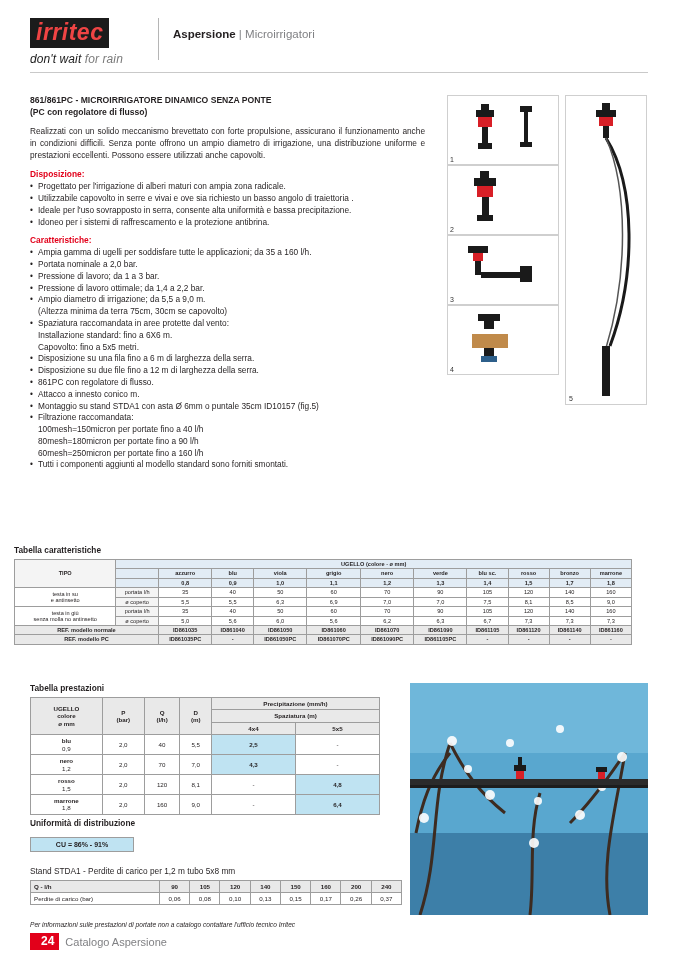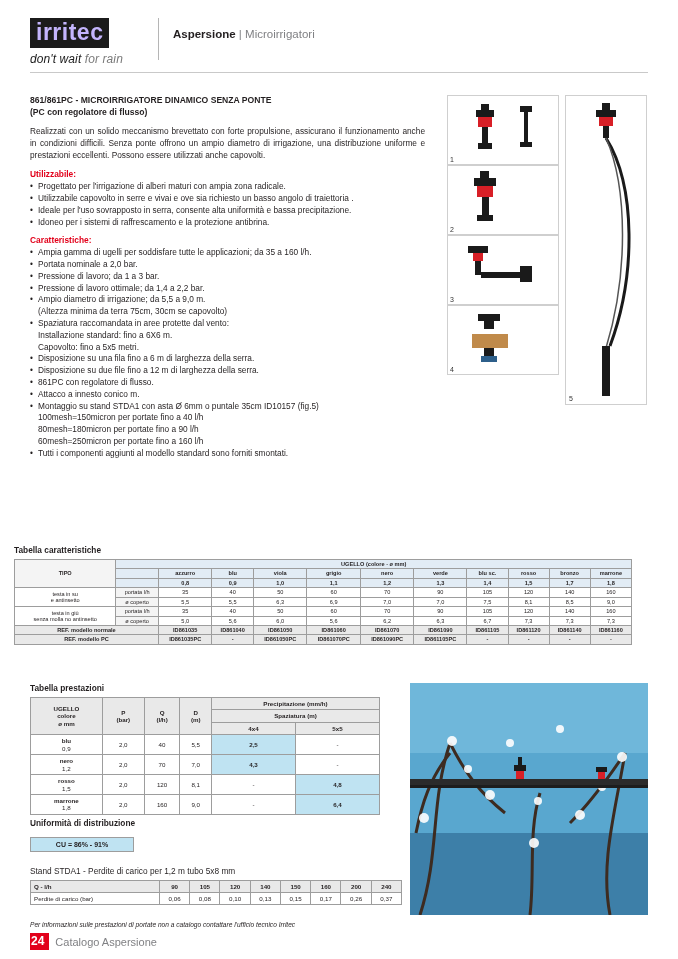--- a/index.html
+++ b/index.html
@@ -14,21 +14,21 @@
   }
   .page { position:relative; width:678px; height:959px; }
 
   
   .header {
     position:absolute; left:30px; top:18px; width:618px; height:50px;
     display:flex; align-items:flex-start;
   }
   .logo-block { width:112px; }
   .logo-bar {
-    background:#1b1b1b; color:#c4b5fd; font-weight:bold;
+    background:#1b1b1b; color:#ef4444; font-style:italic; font-weight:bold;
     font-size:23px; letter-spacing:0.5px; padding:3px 6px 4px 6px; line-height:1;
     display:inline-block;
     text-align:center;
   }
   .logo-tag {
     margin-top:4px; font-size:12px; font-style:italic; color:#1b1b1b;
     letter-spacing:0.1px;
   }
   .logo-tag .light { color:#7a7a7a; }
   .header-divider {
@@ -108,21 +108,21 @@
 
   .note { position:absolute; left:30px; top:921px; font-size:6.6px; font-style:italic; color:#231f20; }
 
   
   .photo { position:absolute; left:410px; top:683px; width:238px; height:232px; overflow:hidden; }
 
   
   .footer { position:absolute; left:30px; top:933px; width:618px; display:flex; align-items:center; }
   .pagebox {
     background:#e2001a; color:#fff; font-weight:bold; font-size:12px;
-    padding:2px 5px 3px 1px; line-height:1;
+    padding:2px 5px 3px 11px; line-height:1;
   }
   .footer-txt { font-size:11px; color:#808184; margin-left:6px; }
 </style>
 </head>
 <body>
 
 <div class="page">
 
   <div class="header">
     <div class="logo-block">
@@ -141,21 +141,21 @@
   </div>
   <div class="header-rule"></div>
 
   <div class="left-col">
     <div class="prod-title">
       <div>861/861PC - MICROIRRIGATORE DINAMICO SENZA PONTE</div>
       <div>(PC con regolatore di flusso)</div>
     </div>
     <div class="para">Realizzati con un solido meccanismo brevettato con forte propulsione, assicurano il funzionamento anche in condizioni difficili. Senza ponte offrono un ampio diametro di irrigazione, una distribuzione uniforme e prestazioni eccellenti. Possono essere utilizzati anche capovolti.</div>
 
-    <div class="sec-head">Utilizzabile:</div>
+    <div class="sec-head">Disposizione:</div>
     <ul class="dotlist" id="applications-list">
         <li>Progettato per l'irrigazione di alberi maturi con ampia zona radicale.</li>
         <li>Utilizzabile capovolto in serre e vivai e ove sia richiesto un basso angolo di traiettoria .</li>
         <li>Ideale per l'uso sovrapposto in serra, consente alta uniformità e bassa precipitazione.</li>
         <li>Idoneo per i sistemi di raffrescamento e la protezione antibrina.</li>
       </ul>
 
     <div class="sec-head">Caratteristiche:</div>
     <ul class="dotlist" id="features-list">
         <li>Ampia gamma di ugelli per soddisfare tutte le applicazioni; da 35 a 160 l/h.</li>
@@ -165,20 +165,21 @@
         <li>Ampio diametro di irrigazione; da 5,5 a 9,0 m.</li>
         <li class="noBullet">(Altezza minima da terra 75cm, 30cm se capovolto)</li>
         <li>Spaziatura raccomandata in aree protette dal vento:</li>
         <li class="noBullet">Installazione standard: fino a 6X6 m.</li>
         <li class="noBullet">Capovolto: fino a 5x5 metri.</li>
         <li>Disposizione su una fila fino a 6 m di larghezza della serra.</li>
         <li>Disposizione su due file fino a 12 m di larghezza della serra.</li>
         <li>861PC con regolatore di flusso.</li>
         <li>Attacco a innesto conico m.</li>
         <li>Montaggio su stand STDA1 con asta Ø 6mm o puntale 35cm ID10157 (fig.5)</li>
+        <li>Filtrazione raccomandata:</li>
         <li class="noBullet">100mesh=150micron per portate fino a 40 l/h</li>
         <li class="noBullet">80mesh=180micron per portate fino a 90 l/h</li>
         <li class="noBullet">60mesh=250micron per portate fino a 160 l/h</li>
         <li>Tutti i componenti aggiunti al modello standard sono forniti smontati.</li>
       </ul>
   </div>
 
   <div class="img-panel">
     <div class="img-grid">
       <div class="img-cell" style="top:0;">

